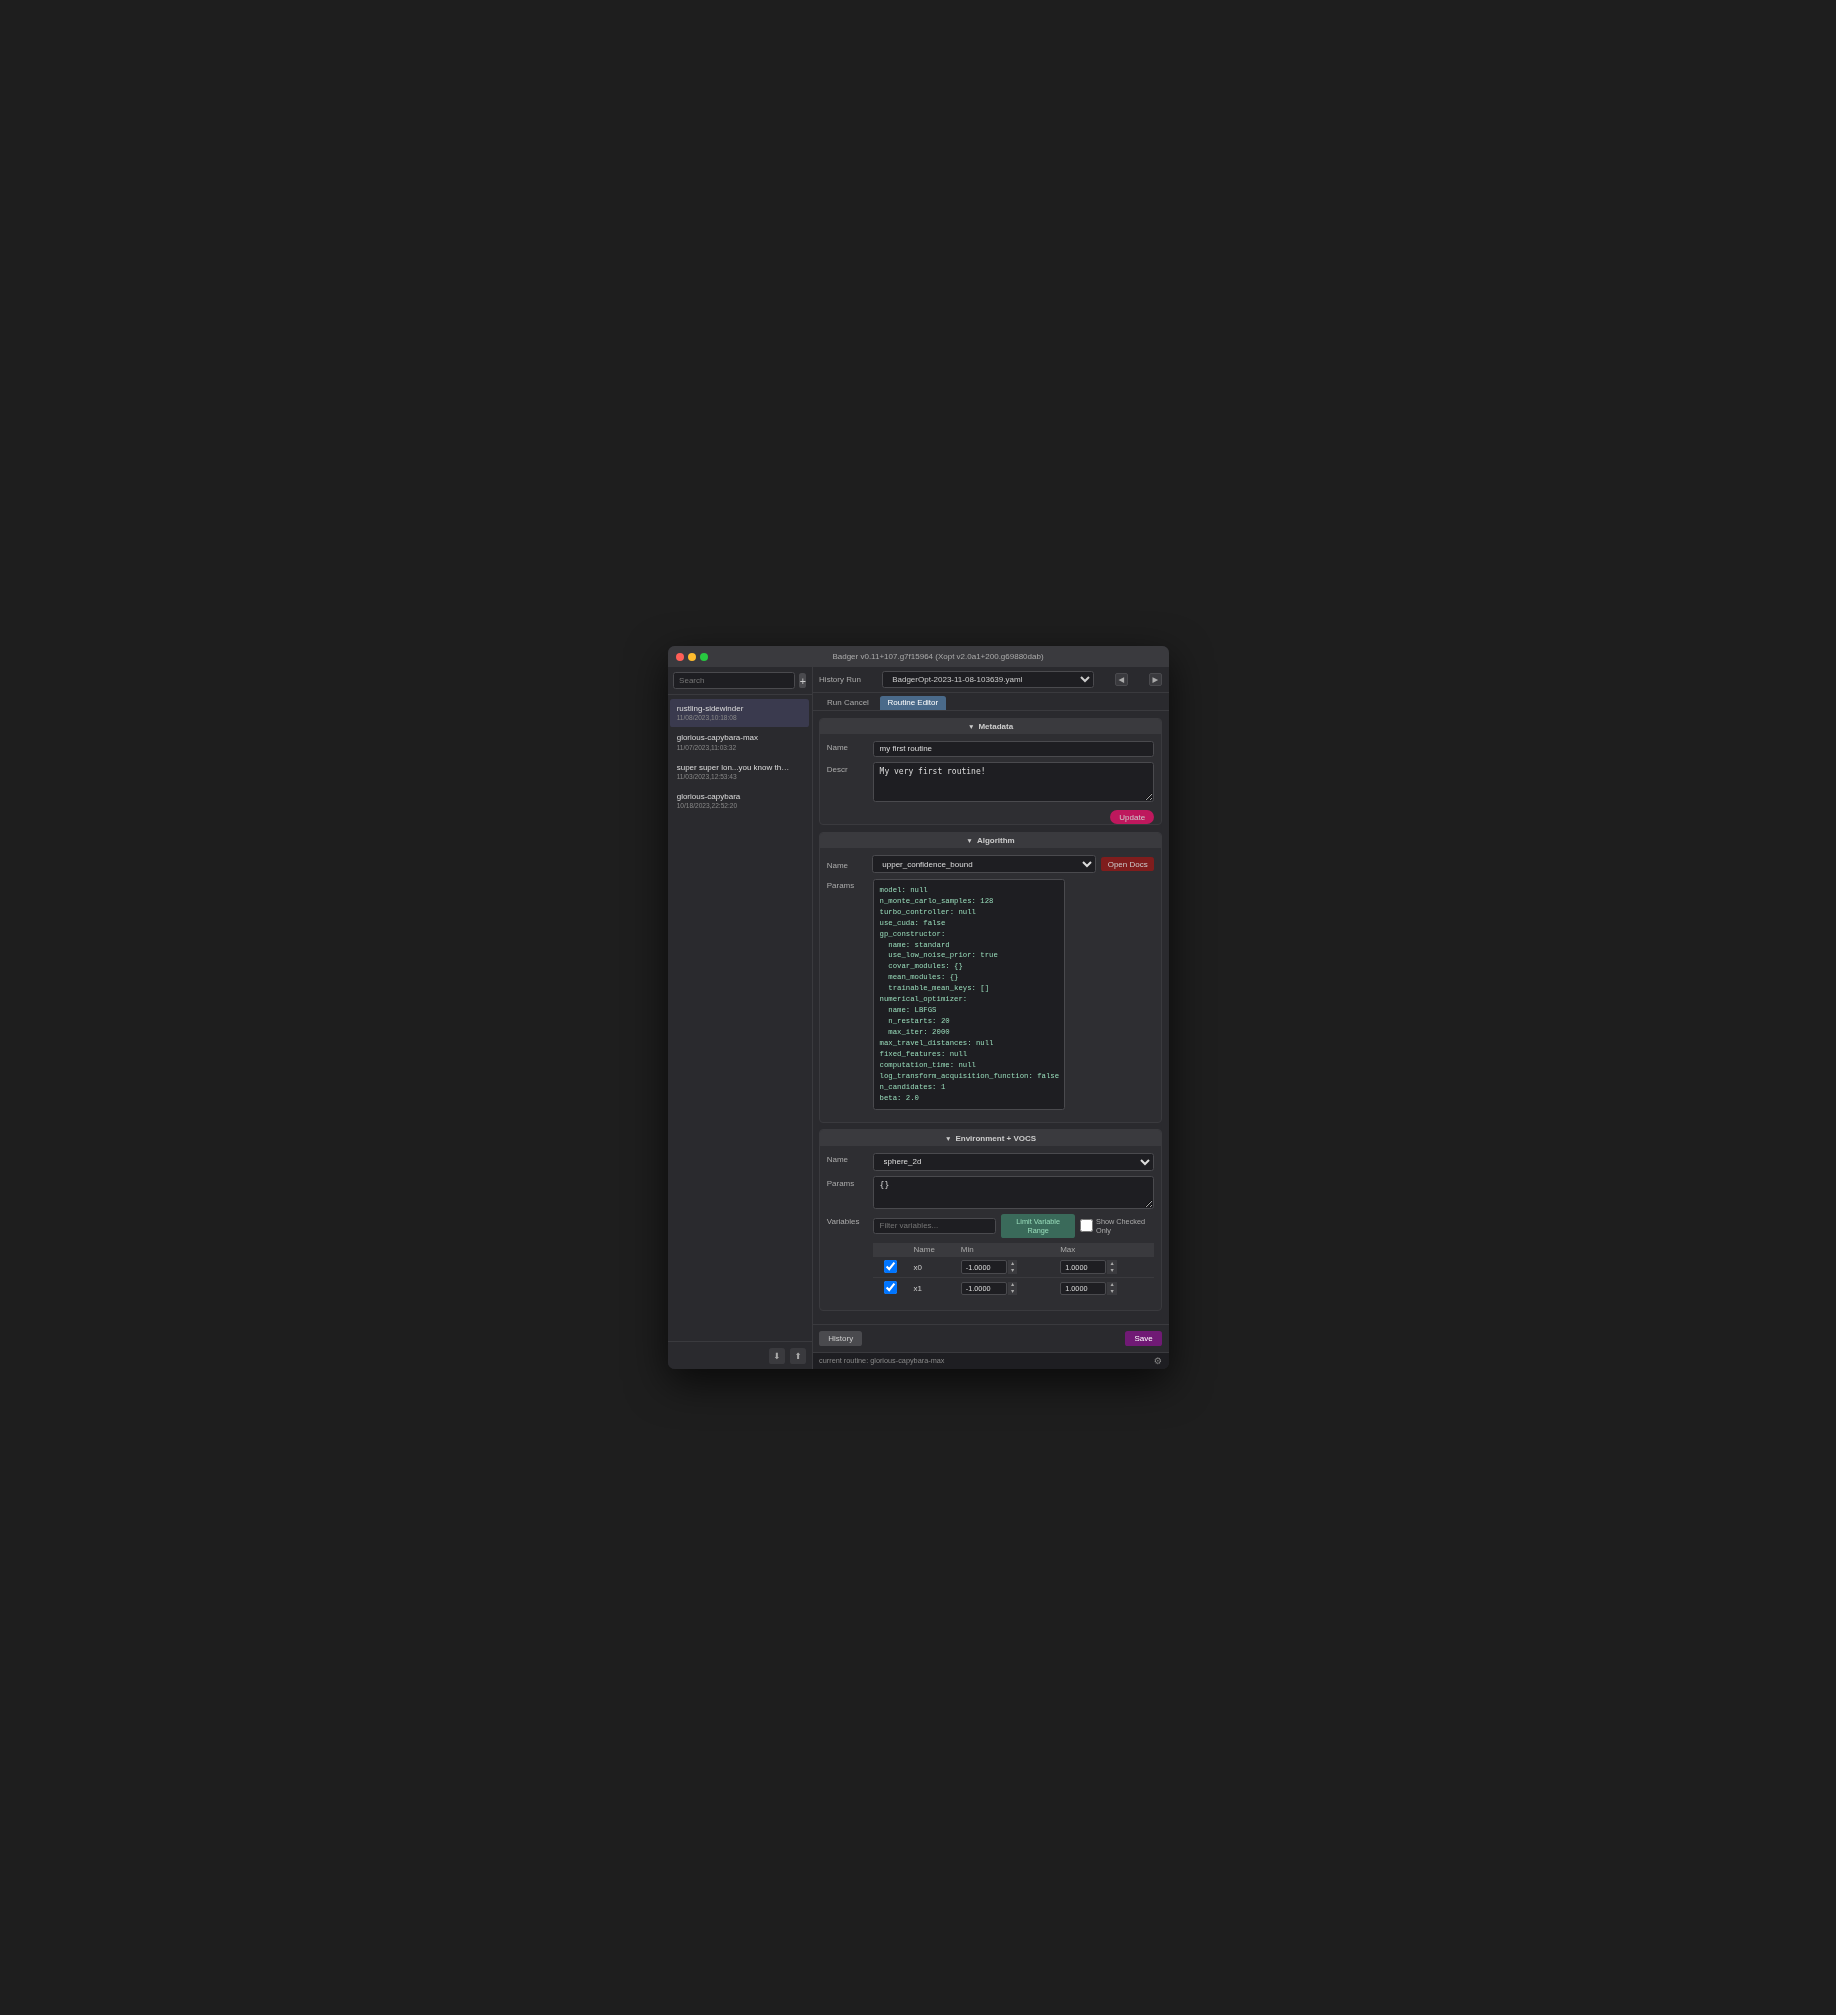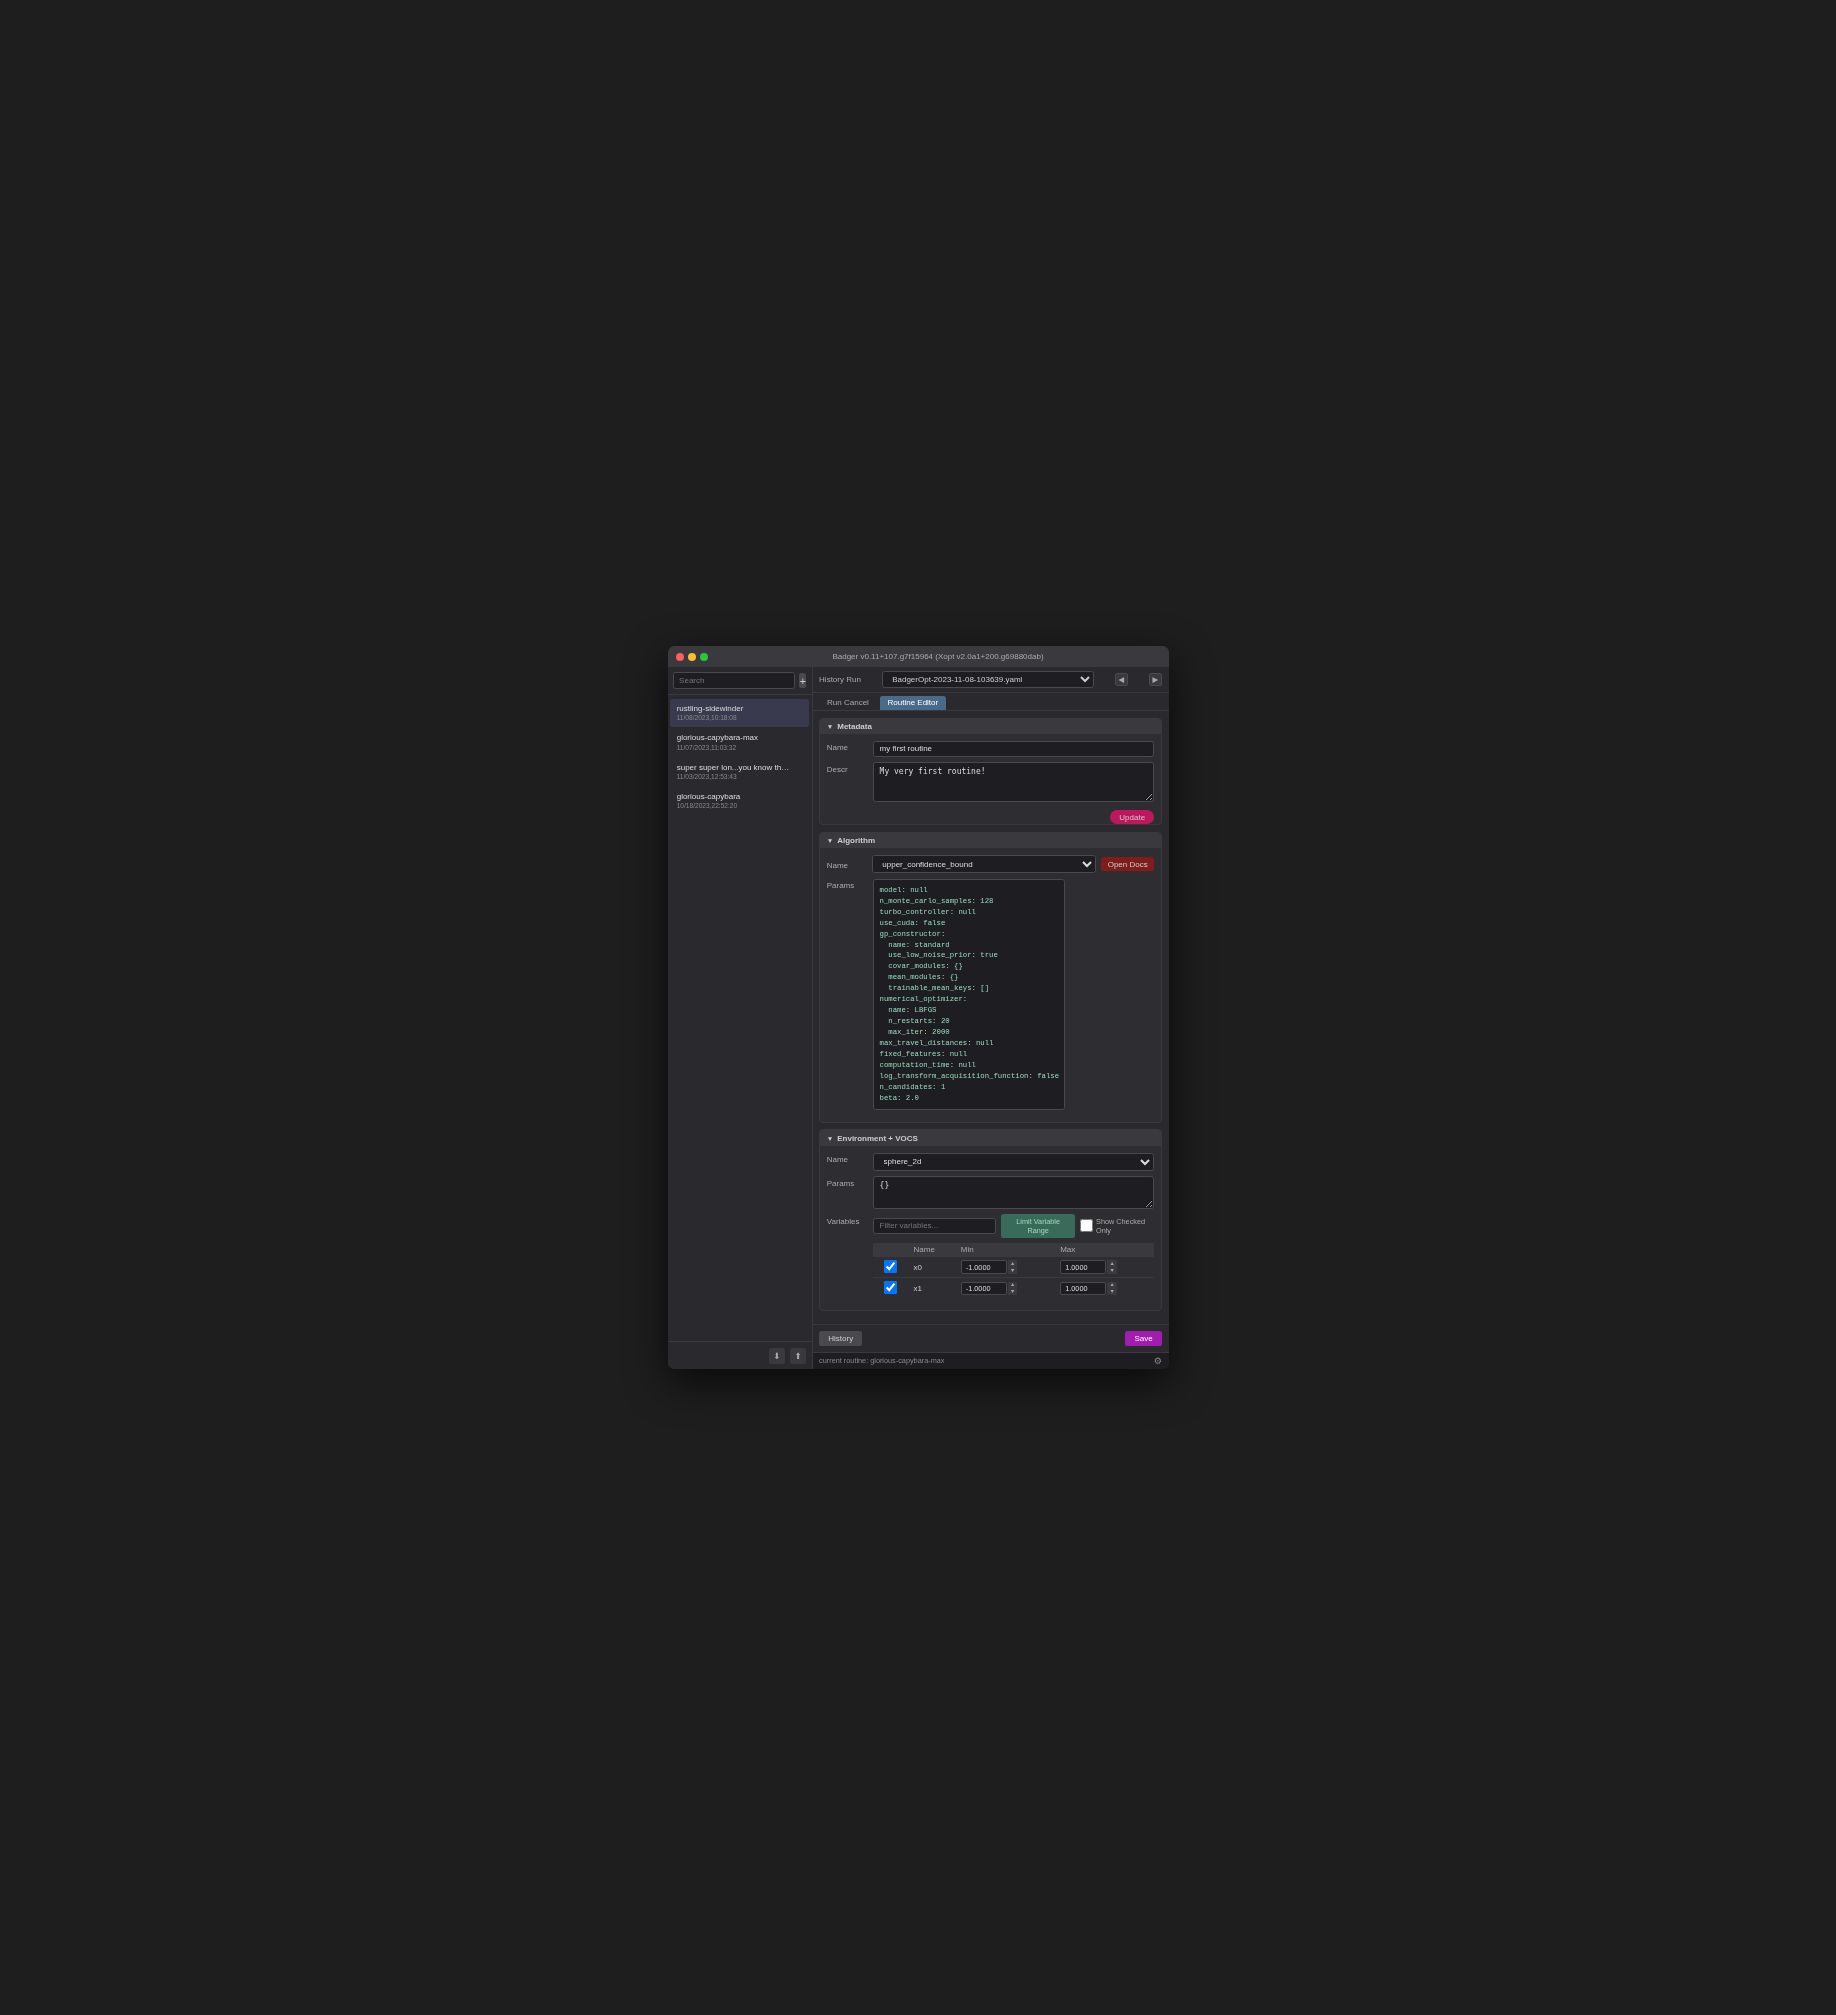--- a/index.html
+++ b/index.html
@@ -221,20 +221,21 @@
       margin-bottom: 6.6px;
       overflow: hidden;
     }
     .section-header {
       background: #3a3a3e;
       padding: 3.3px 6.6px;
       display: flex;
       align-items: center;
       gap: 4px;
       cursor: pointer;
+      justify-content: center;
     }
     .section-header-label {
       font-size: 8px;
       font-weight: 600;
       color: #ccc;
     }
     .section-body { padding: 6.6px; }
     .field-row {
       display: flex;
       align-items: flex-start;
@@ -411,21 +412,21 @@
     .cancel-btn {
       background: #4a4a4e;
       border: none;
       color: #ccc;
       border-radius: 2.6px;
       padding: 3.3px 9.2px;
       cursor: pointer;
       font-size: 8px;
     }
     .save-btn {
-      background: #a21caf;
+      background: #701a75;
       border: none;
       color: #fff;
       border-radius: 2.6px;
       padding: 3.3px 9.2px;
       cursor: pointer;
       font-size: 8px;
     }
     .status-bar {
       background: #1e1e22;
       border-top: 0.7px solid #3a3a3e;

